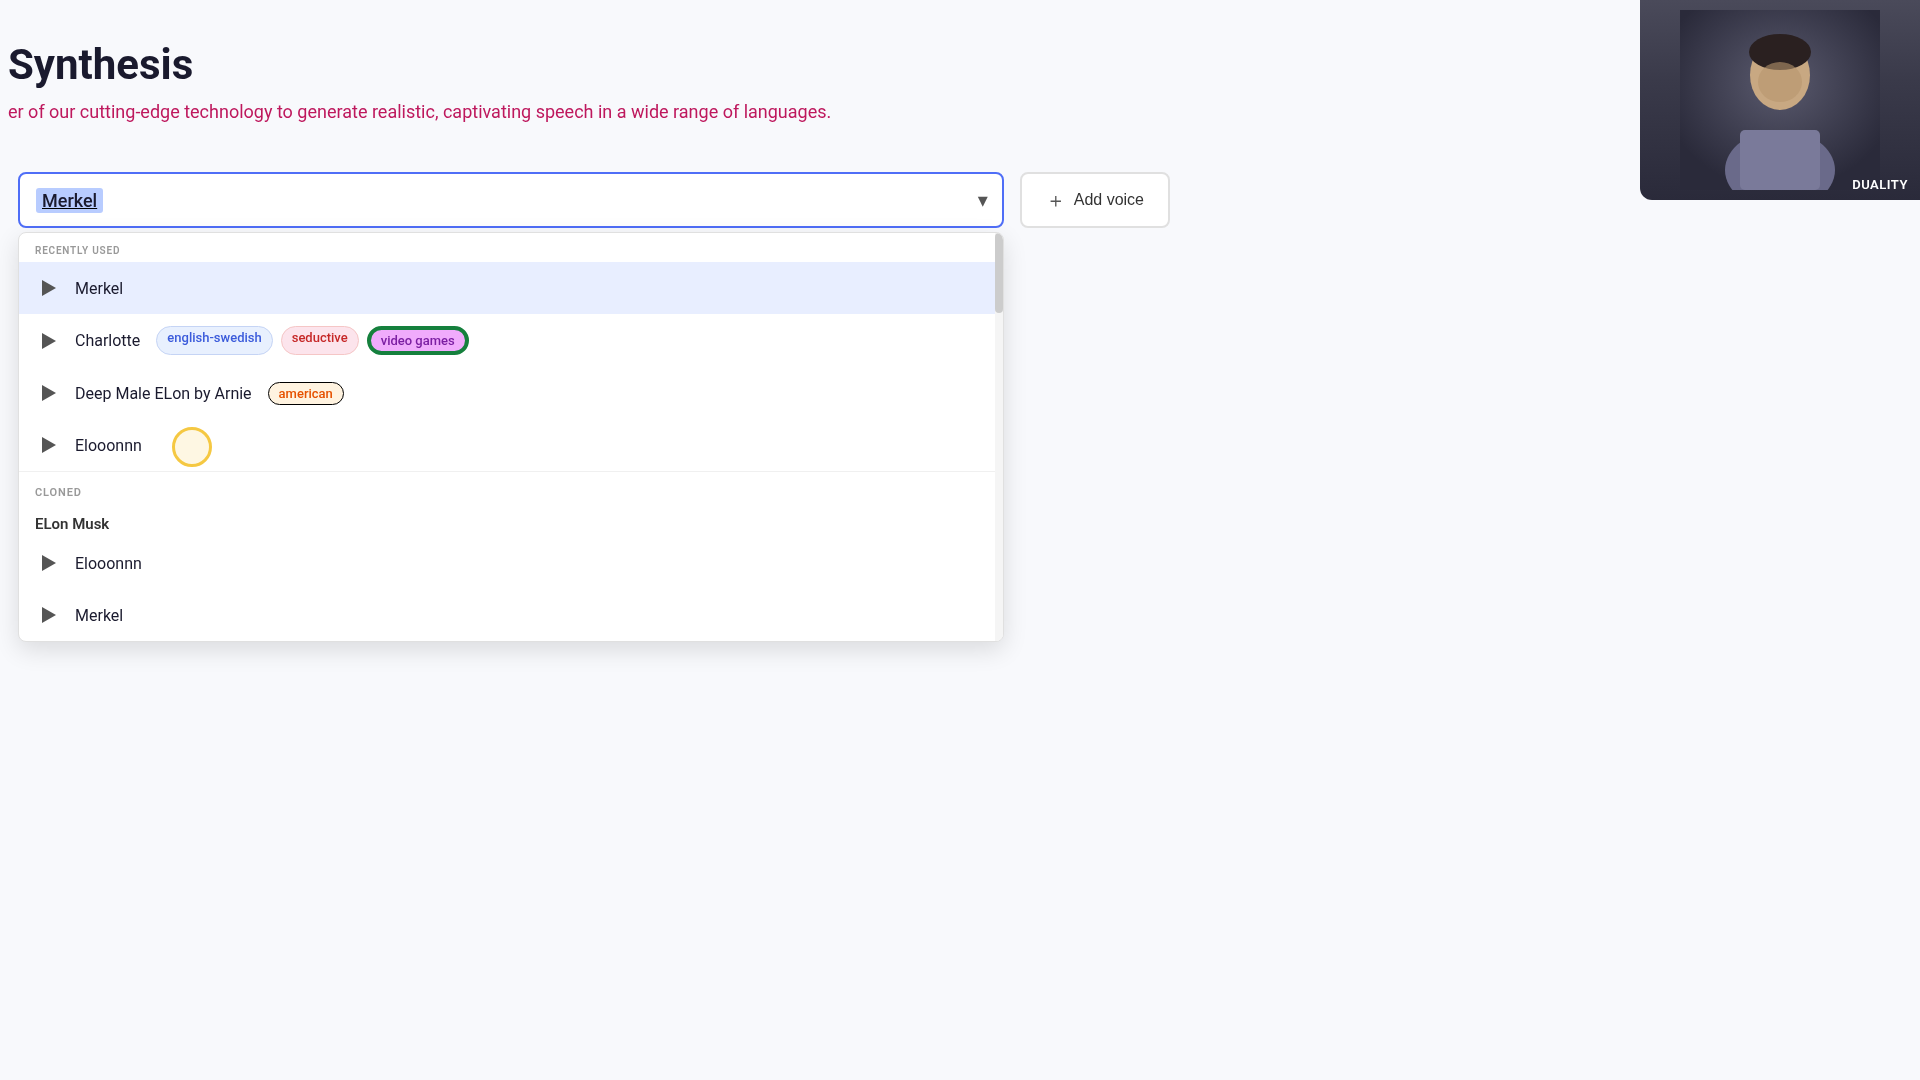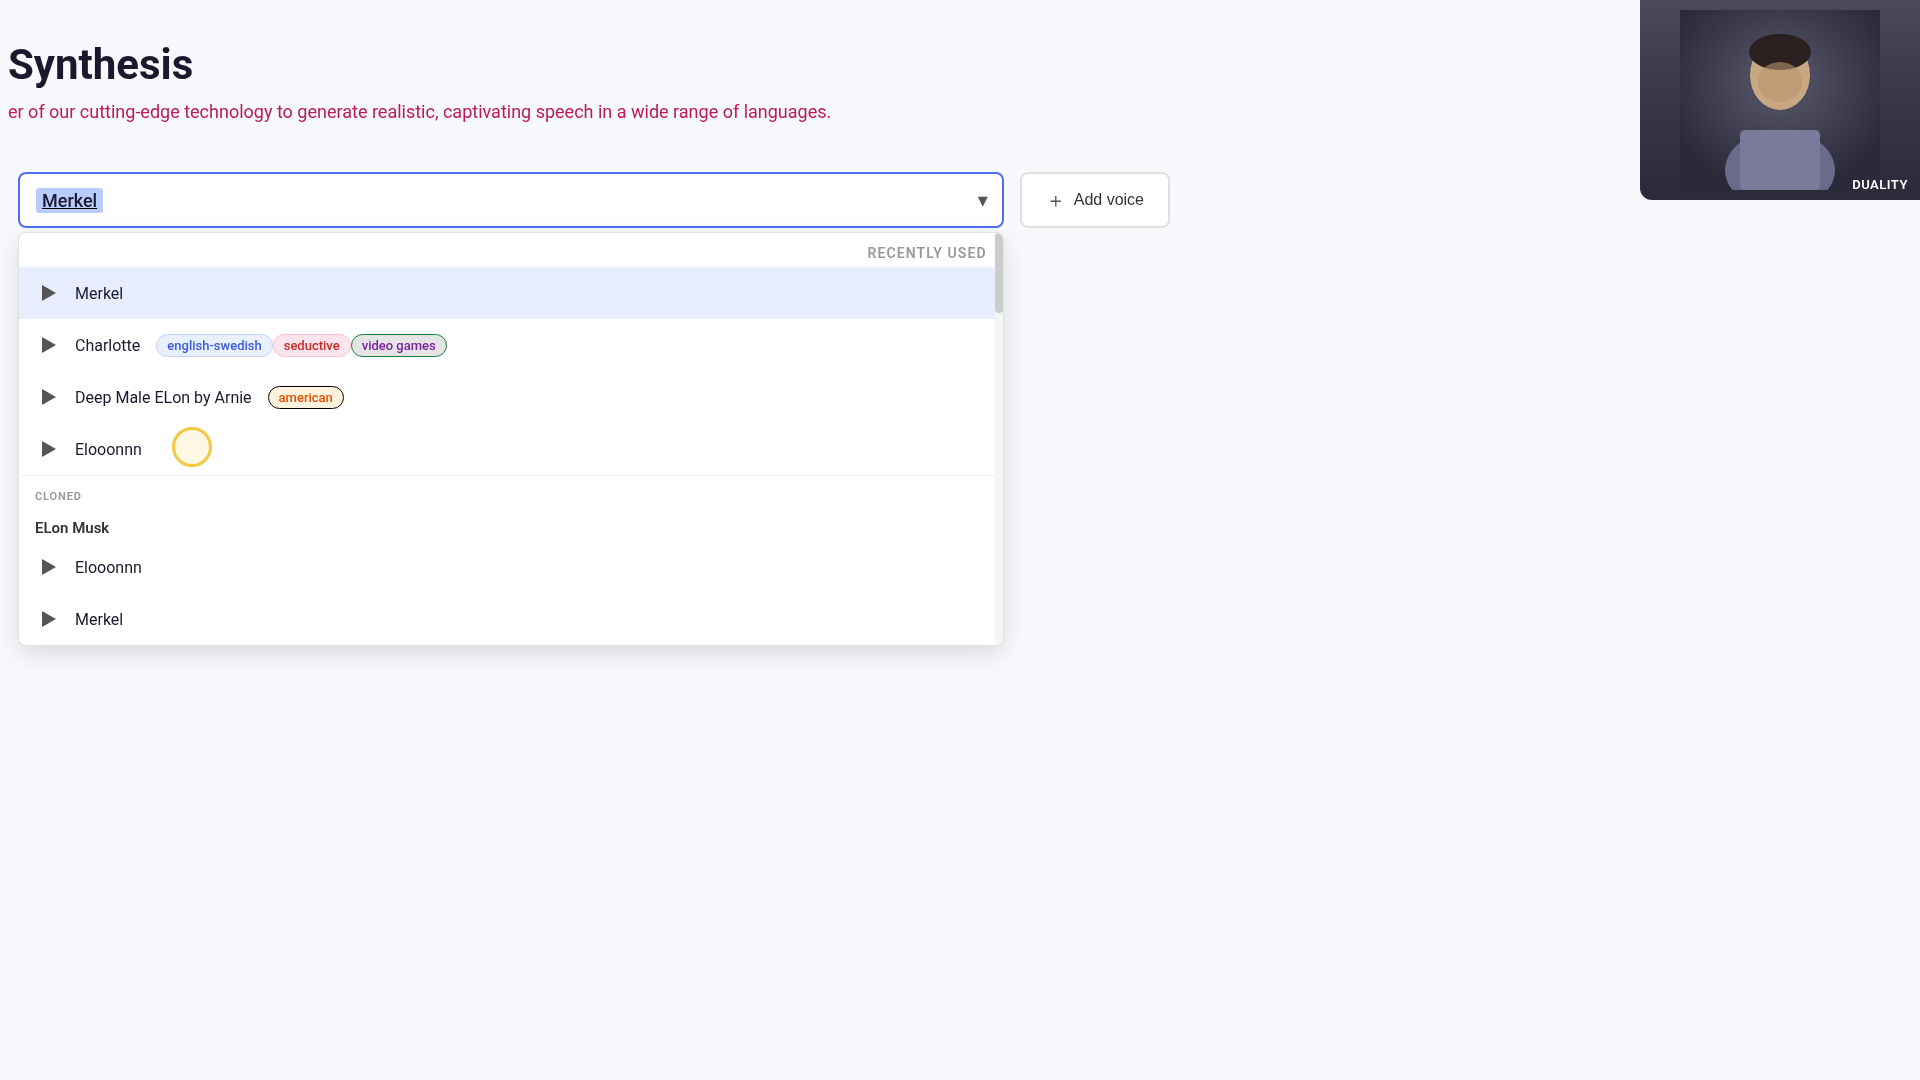--- a/index.html
+++ b/index.html
@@ -111,26 +111,25 @@
       overflow: hidden;
     }
 
     .dropdown-scroll {
       max-height: 460px;
       overflow-y: auto;
     }
 
     .section-label {
       padding: 12px 16px 6px;
-      font-size: 14px;
+      font-size: 10px;
       font-weight: 600;
       color: #999;
       letter-spacing: 0.08em;
       text-transform: uppercase;
-      text-align: right;
     }
 
     .voice-item {
       display: flex;
       align-items: center;
       padding: 12px 16px;
       cursor: pointer;
       transition: background 0.15s;
       gap: 12px;
     }
@@ -165,21 +164,21 @@
     }
 
     .voice-name {
       font-size: 16px;
       color: #1a1a2e;
       font-weight: 400;
     }
 
     .tags {
       display: flex;
-      gap: 0;
+      gap: 8px;
       margin-left: 4px;
     }
 
     .tag {
       padding: 3px 10px;
       border-radius: 20px;
       font-size: 13px;
       font-weight: 500;
     }
 
@@ -189,23 +188,23 @@
       border: 1px solid #c5d4f5;
     }
 
     .tag-pink {
       background: #fce4ec;
       color: #c62828;
       border: 1px solid #f5c6c6;
     }
 
     .tag-purple {
-      background: #e5e5e5;
+      background: #f0abfc;
       color: #7b1fa2;
-      border: 1px solid #15803d;
+      border: 4px solid #15803d;
     }
 
     .tag-american {
       background: #fff3e0;
       color: #e65100;
       border: 1px solid #000000;
     }
 
     .divider {
       height: 1px;

